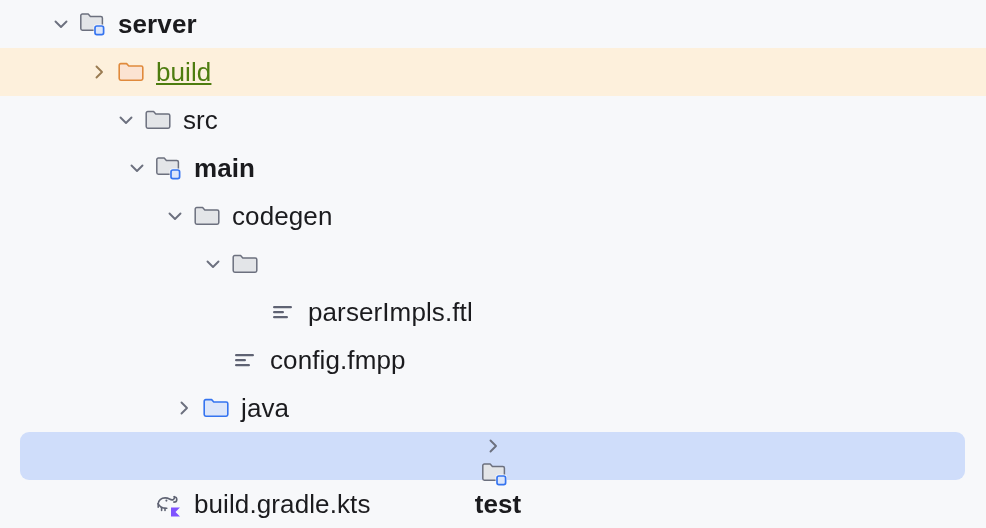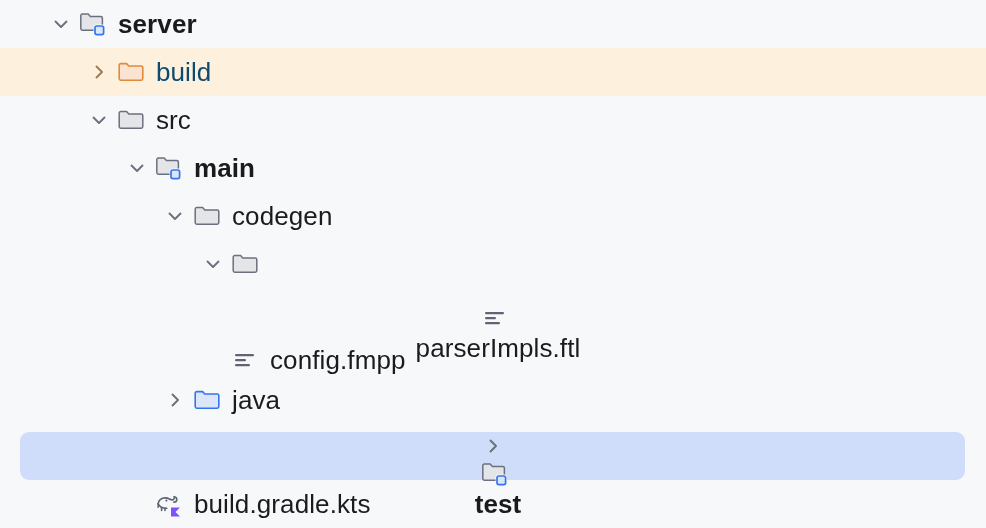--- a/index.html
+++ b/index.html
@@ -83,21 +83,21 @@
     font-size: 26px;
     line-height: 30px;
     color: #1B1B1E;
     margin-left: 10px;
     white-space: nowrap;
     position: relative;
     z-index: 2;
     letter-spacing: 0.1px;
   }
   .label.bold { font-weight: 700; }
-  .label.excluded { color: #0c4a6e; }
+  .label.excluded { color: #4d7c0f; text-decoration: underline; }
 </style>
 </head>
 <body>
 
 <div id="tree">
     <div class="row" style="top: 0px;">
       <div class="indent" style="width: 48px;"></div>
       <div class="chevron">
         <svg width="22" height="22" viewBox="0 0 22 22" fill="none" xmlns="http://www.w3.org/2000/svg">
           <path d="M5.5 8.5 L11 14 L16.5 8.5" stroke="#6C707E" stroke-width="1.9" stroke-linecap="round" stroke-linejoin="round"></path>
@@ -119,21 +119,21 @@
           <path d="M8.5 5.5 L14 11 L8.5 16.5" stroke="#9A7B52" stroke-width="1.9" stroke-linecap="round" stroke-linejoin="round"></path>
         </svg>
       </div>
       <div class="icon">
         <svg width="28" height="28" viewBox="0 0 28 28" fill="none" xmlns="http://www.w3.org/2000/svg">
           <path d="M2.2 7.2 a1.6 1.6 0 0 1 1.6-1.6 H9.6 l2.2 2.4 H24.2 a1.6 1.6 0 0 1 1.6 1.6 V20.6 a1.6 1.6 0 0 1 -1.6 1.6 H3.8 a1.6 1.6 0 0 1 -1.6 -1.6 Z" fill="#FBE3D2" stroke="#E08A3C" stroke-width="1.6" stroke-linejoin="round"></path>
         </svg>
       </div>
       <div class="label excluded">build</div>
     </div>
-    <div class="row" style="top: 96px;">
+    <div class="row" style="top: 96px; padding-left: 27px;">
       <div class="indent" style="width: 86px;"></div>
       <div class="chevron">
         <svg width="22" height="22" viewBox="0 0 22 22" fill="none" xmlns="http://www.w3.org/2000/svg">
           <path d="M5.5 8.5 L11 14 L16.5 8.5" stroke="#6C707E" stroke-width="1.9" stroke-linecap="round" stroke-linejoin="round"></path>
         </svg>
       </div>
       <div class="icon">
         <svg width="28" height="28" viewBox="0 0 28 28" fill="none" xmlns="http://www.w3.org/2000/svg">
           <path d="M2.2 7.2 a1.6 1.6 0 0 1 1.6-1.6 H9.6 l2.2 2.4 H24.2 a1.6 1.6 0 0 1 1.6 1.6 V20.6 a1.6 1.6 0 0 1 -1.6 1.6 H3.8 a1.6 1.6 0 0 1 -1.6 -1.6 Z" fill="#E3E5E8" stroke="#6C707E" stroke-width="1.5" stroke-linejoin="round"></path>
         </svg>
@@ -176,21 +176,21 @@
         <svg width="22" height="22" viewBox="0 0 22 22" fill="none" xmlns="http://www.w3.org/2000/svg">
           <path d="M5.5 8.5 L11 14 L16.5 8.5" stroke="#6C707E" stroke-width="1.9" stroke-linecap="round" stroke-linejoin="round"></path>
         </svg>
       </div>
       <div class="icon">
         <svg width="28" height="28" viewBox="0 0 28 28" fill="none" xmlns="http://www.w3.org/2000/svg">
           <path d="M2.2 7.2 a1.6 1.6 0 0 1 1.6-1.6 H9.6 l2.2 2.4 H24.2 a1.6 1.6 0 0 1 1.6 1.6 V20.6 a1.6 1.6 0 0 1 -1.6 1.6 H3.8 a1.6 1.6 0 0 1 -1.6 -1.6 Z" fill="#E3E5E8" stroke="#6C707E" stroke-width="1.5" stroke-linejoin="round"></path>
         </svg>
       </div>
     </div>
-    <div class="row" style="top: 276px; flex-direction: column;">
+    <div class="row" style="top: 288px;">
       <div class="indent" style="width: 238px;"></div>
       <div class="chevron empty">
         <svg width="22" height="22" viewBox="0 0 22 22" fill="none" xmlns="http://www.w3.org/2000/svg">
           <path d="M8.5 5.5 L14 11 L8.5 16.5" stroke="#6C707E" stroke-width="1.9" stroke-linecap="round" stroke-linejoin="round"></path>
         </svg>
       </div>
       <div class="icon">
         <svg width="26" height="26" viewBox="0 0 26 26" fill="none" xmlns="http://www.w3.org/2000/svg">
           <rect x="3" y="7" width="19" height="2.3" rx="1.15" fill="#5F6373"></rect>
           <rect x="3" y="12" width="11" height="2.3" rx="1.15" fill="#5F6373"></rect>
@@ -208,21 +208,21 @@
       </div>
       <div class="icon">
         <svg width="26" height="26" viewBox="0 0 26 26" fill="none" xmlns="http://www.w3.org/2000/svg">
           <rect x="3" y="7" width="19" height="2.3" rx="1.15" fill="#5F6373"></rect>
           <rect x="3" y="12" width="11" height="2.3" rx="1.15" fill="#5F6373"></rect>
           <rect x="3" y="17" width="15" height="2.3" rx="1.15" fill="#5F6373"></rect>
         </svg>
       </div>
       <div class="label">config.fmpp</div>
     </div>
-    <div class="row" style="top: 376px;">
+    <div class="row" style="top: 384px; padding-left: 9px;">
       <div class="indent" style="width: 162px;"></div>
       <div class="chevron">
         <svg width="22" height="22" viewBox="0 0 22 22" fill="none" xmlns="http://www.w3.org/2000/svg">
           <path d="M8.5 5.5 L14 11 L8.5 16.5" stroke="#6C707E" stroke-width="1.9" stroke-linecap="round" stroke-linejoin="round"></path>
         </svg>
       </div>
       <div class="icon">
         <svg width="28" height="28" viewBox="0 0 28 28" fill="none" xmlns="http://www.w3.org/2000/svg">
           <path d="M2.2 7.2 a1.6 1.6 0 0 1 1.6-1.6 H9.6 l2.2 2.4 H24.2 a1.6 1.6 0 0 1 1.6 1.6 V20.6 a1.6 1.6 0 0 1 -1.6 1.6 H3.8 a1.6 1.6 0 0 1 -1.6 -1.6 Z" fill="#DCE6FA" stroke="#3574F0" stroke-width="1.6" stroke-linejoin="round"></path>
         </svg>

